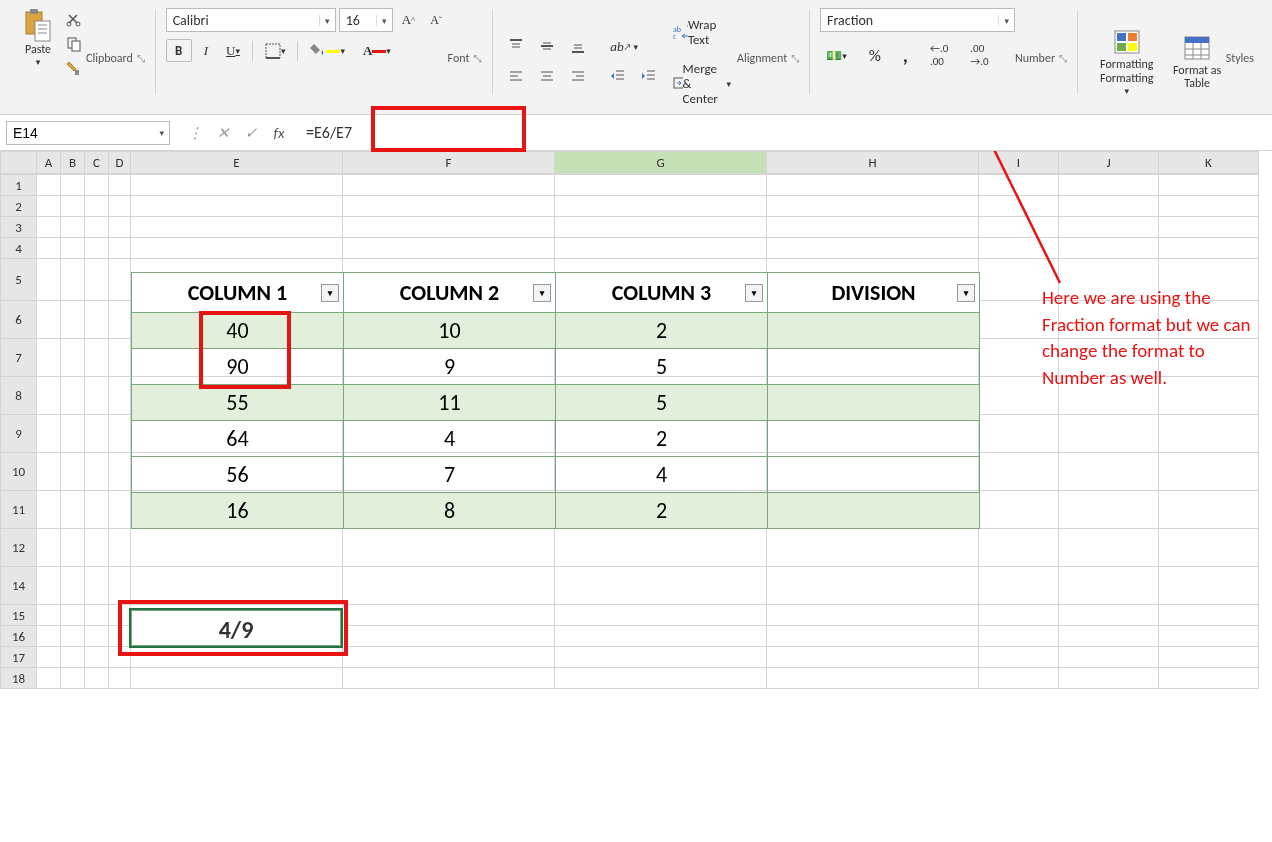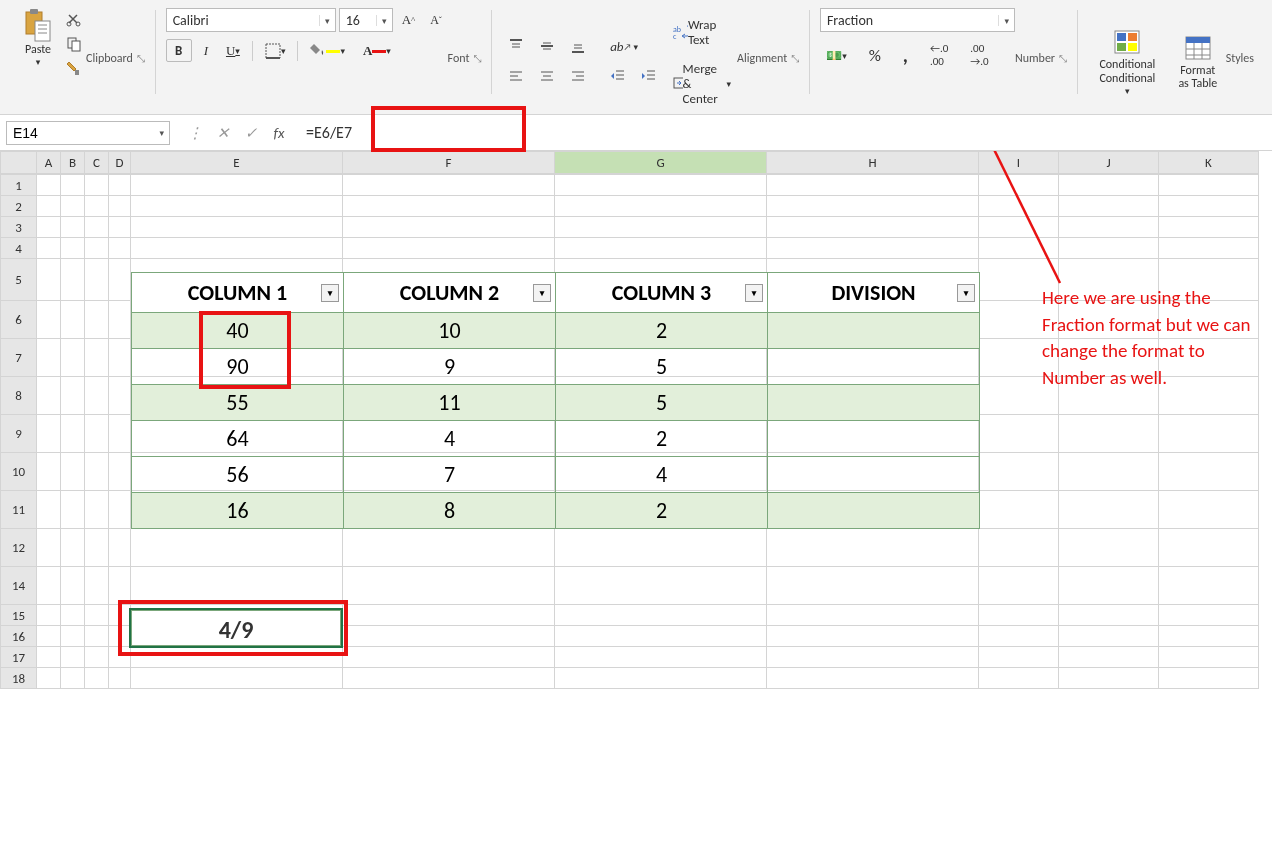--- a/index.html
+++ b/index.html
@@ -300,21 +300,21 @@
       <div class="big-btn">
         <div class="ico">
           <svg width="28" height="26">
               <rect x="2" y="2" width="24" height="22" fill="#fff" stroke="#888"></rect>
               <rect x="4" y="4" width="9" height="8" fill="#4472c4"></rect>
               <rect x="15" y="4" width="9" height="8" fill="#ed7d31"></rect>
               <rect x="4" y="14" width="9" height="8" fill="#70ad47"></rect>
               <rect x="15" y="14" width="9" height="8" fill="#ffff00"></rect>
             </svg>
         </div>
-        <span style="text-align:center; line-height:1.1;">Conditional Conditional</span>
+        <span style="text-align:center; line-height:1.1;">Formatting Formatting</span>
         <span style="font-size:9px;">▾</span>
       </div>
       <div class="big-btn">
         <div class="ico">
           <svg width="28" height="26">
               <rect x="2" y="2" width="24" height="22" fill="#fff" stroke="#888"></rect>
               <rect x="2" y="2" width="24" height="6" fill="#4472c4"></rect>
               <line x1="2" y1="14" x2="26" y2="14" stroke="#888"></line>
               <line x1="2" y1="20" x2="26" y2="20" stroke="#888"></line>
               <line x1="10" y1="8" x2="10" y2="24" stroke="#888"></line>

